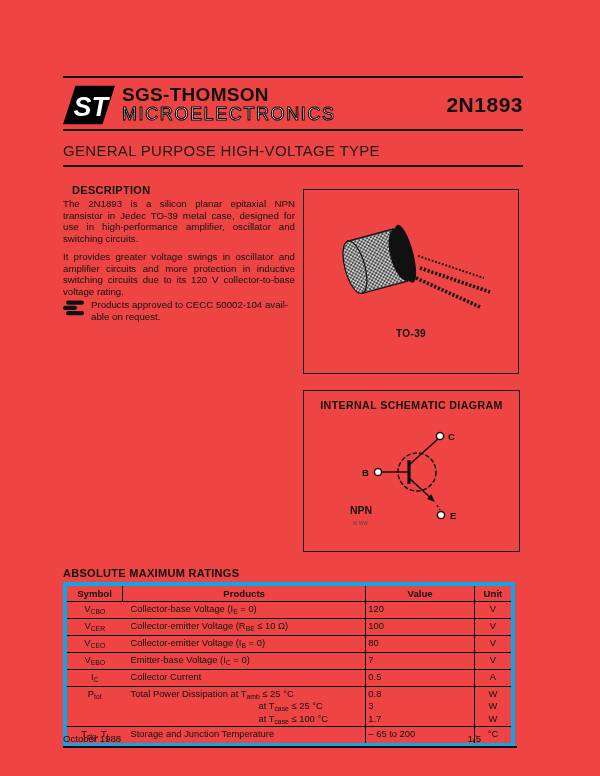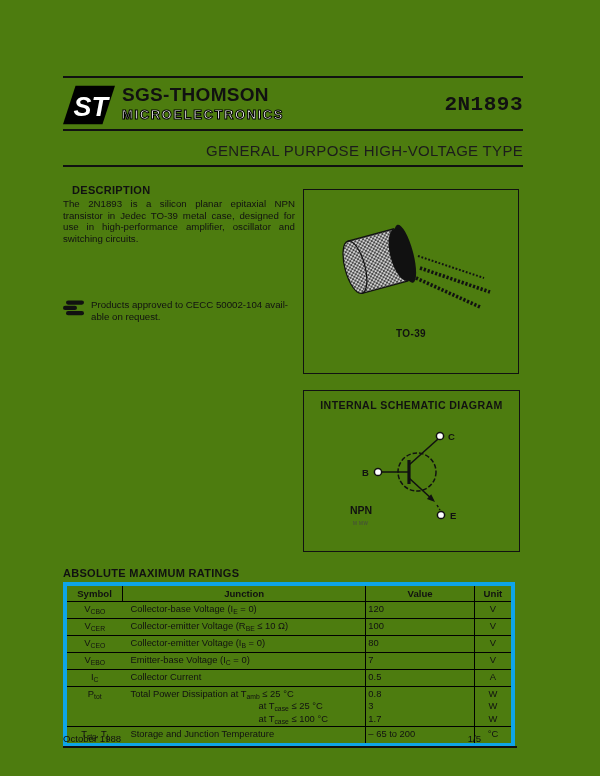--- a/index.html
+++ b/index.html
@@ -1,38 +1,38 @@
 <!DOCTYPE html>
 <html><head>
 <meta charset="utf-8">
 <style>
   html,body { margin:0; padding:0; background:#e8e8e8; }
   .page {
     position:relative; width:600px; height:776px; margin:0 auto;
-    background:#4d7c0f; color:#111;
+    background:#ef4444; color:#111;
     font-family:"Liberation Sans", sans-serif;
     overflow:hidden;
   }
   .abs { position:absolute; }
   .rule { position:absolute; background:#111; }
 
   
   .rule-top   { left:63px; top:76px;  width:460px; height:2px; }
   .logo-svg   { left:63px; top:84px; }
   .brand      { left:122px; top:85px; }
   .brand-main { font-size:19px; font-weight:bold; letter-spacing:0.3px; line-height:20px; }
   .brand-sub  {
-    font-size:13px; font-weight:bold; letter-spacing:1.6px; line-height:15px;
+    font-size:18px; font-weight:normal; letter-spacing:1.6px; line-height:15px;
     color:#fff; -webkit-text-stroke:1.05px #000; margin-top:2px;
   }
   @supports not (-webkit-text-stroke: 1px #000) { .brand-sub { color:#111; } }
   .partnum    { left:300px; top:93px; width:223px; text-align:right;
-                font-size:21px; font-weight:bold; letter-spacing:0.5px;font-family:Liberation Mono, monospace; }
+                font-size:21px; font-weight:bold; letter-spacing:0.5px; }
   .rule-mid   { left:63px; top:129px; width:460px; height:2px; }
-  .doc-title  { left:63px; top:142px; width:460px; text-align:right;
+  .doc-title  { left:63px; top:142px; width:460px; 
                 font-size:15px; letter-spacing:0.3px; color:#1c1c1c; }
   .rule-title { left:63px; top:165px; width:460px; height:2px; }
 
   
   .desc-head  { left:63px; top:184px; font-size:11px; font-weight:bold; letter-spacing:0.3px;padding-left:9px; }
   .desc-p1    { left:63px; top:198px; width:232px; font-size:9.7px; line-height:11.7px;
                 text-align:justify; }
   .desc-p2    { left:63px; top:251px; width:232px; font-size:9.7px; line-height:11.7px;
                 text-align:justify; }
   .desc-note  { left:63px; top:299px; width:240px; font-size:9.7px; line-height:11.7px; }
@@ -95,20 +95,21 @@
   <div class="abs partnum">2N1893</div>
 
   <div class="rule rule-mid"></div>
 
   <div class="abs doc-title">GENERAL PURPOSE HIGH-VOLTAGE TYPE</div>
 
   <div class="rule rule-title"></div>
 
   <div class="abs desc-head">DESCRIPTION</div>
   <div class="abs desc-p1">The 2N1893 is a silicon planar epitaxial NPN transistor in Jedec TO-39 metal case, designed for use in high-performance amplifier, oscillator and switching circuits.</div>
+  <div class="abs desc-p2">It provides greater voltage swings in oscillator and amplifier circuits and more protection in inductive switching circuits due to its 120 V collector-to-base voltage rating.</div>
 
   <div class="abs desc-note">
     <svg class="cecc-icon" width="23" height="16" viewBox="0 0 23 16">
       <rect x="3" y="0.5" width="18" height="4.2" rx="2.1" fill="#111"></rect>
       <rect x="0" y="5.8" width="14" height="4.2" rx="2.1" fill="#111"></rect>
       <rect x="3" y="11.1" width="18" height="4.2" rx="2.1" fill="#111"></rect>
     </svg>
     <div class="note-text">
       <span>Products approved to CECC 50002-104 avail-</span><br>
       <span>able on request.</span>
@@ -164,21 +165,21 @@
   <table class="ratings-table">
     <colgroup>
       <col style="width:58px">
         <col style="width:246px">
         <col style="width:111px">
         <col style="width:39px">
     </colgroup>
     <thead>
         <tr>
           <th>Symbol</th>
-          <th>Junction</th>
+          <th>Products</th>
           <th>Value</th>
           <th>Unit</th>
         </tr>
       </thead>
     <tbody>
         <tr>
           <td class="c-sym">V<sub>CBO</sub></td>
           <td class="c-par">
             <div>Collector-base Voltage (I<sub>E</sub> = 0)</div>
           </td>

